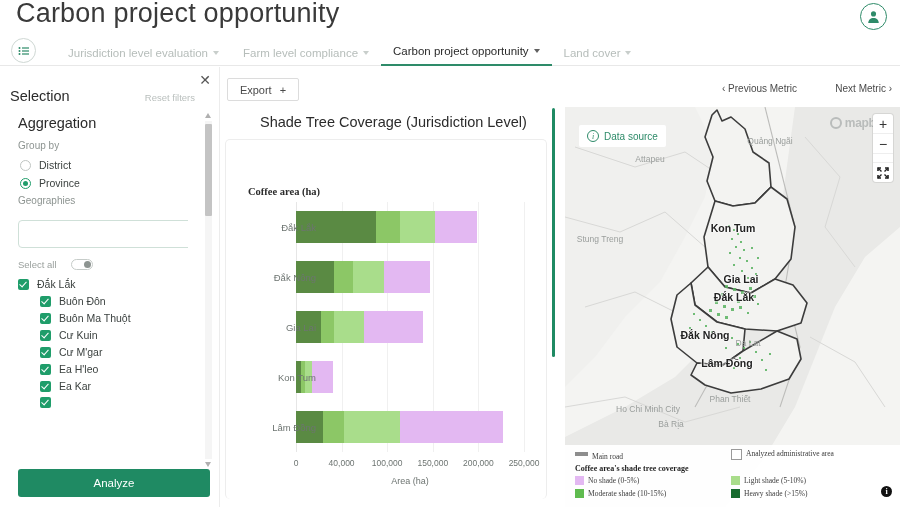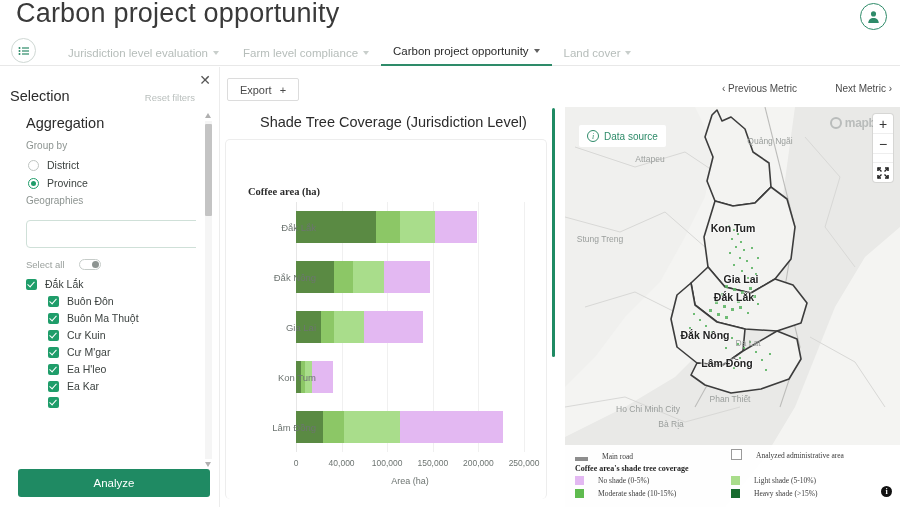--- a/index.html
+++ b/index.html
@@ -69,21 +69,21 @@
   }
   .sb-title {
     position: absolute; left: 10px; top: 21px;
     font-size: 14.5px; color: #2b2b2b; font-weight: 400;
   }
   .sb-reset {
     position: absolute; right: 24px; top: 25px;
     font-size: 9.5px; color: #b9bfbd; cursor: pointer;
   }
   .sb-scroll {
-    position: absolute; left: 16px; top: 44px; width: 180px; height: 358px;
+    position: absolute; left: 8px; top: 44px; width: 180px; height: 358px;
     overflow: hidden;
   }
   .sb-inner { position: relative; width: 204px; padding: 0 10px; }
   .sb-h2 { font-size: 14.5px; color: #2b2b2b; margin: 4px 0 9px 0; }
   .sb-sectionrow {
     display: flex; justify-content: space-between; align-items: center;
     margin-bottom: 8px; cursor: pointer;
   }
   .sb-sectionlabel { font-size: 10px; color: #8d9491; }
   .chev-up {
@@ -252,21 +252,21 @@
     position: absolute; font-size: 8.5px; color: #9a9e9c;
     white-space: nowrap; transform: translate(-50%,-50%);
   }
 
   
   .legend {
     position: absolute; left: 565px; bottom: 0; width: 335px; height: 62px;
     background: rgba(255,255,255,.94);
     font-family: "Liberation Serif", serif;
   }
-  .lg-row { position: absolute; display: flex; align-items: flex-end; gap: 14px; }
+  .lg-row { position: absolute; display: flex; align-items: flex-start; gap: 4px; }
   .lg-text { font-size: 7.5px; color: #3b3b3b; white-space: nowrap; }
   .lg-title { font-size: 8px; font-weight: bold; color: #1e1e1e; }
   .lg-sw { width: 9px; height: 9px; flex: none; }
   .lg-road { width: 13px; height: 0; border-top: 2px solid #8d8d8d; border-bottom: 2px solid #8d8d8d; flex:none; }
   .lg-box { width: 11px; height: 11px; border: 1.5px solid #9a9a9a; background: #fff; flex: none; }
   .info-badge {
     position: absolute; right: 8px; bottom: 10px;
     width: 11px; height: 11px; border-radius: 50%; background: #111; color: #fff;
     font-size: 8px; font-weight: bold; display: flex; align-items: center;
     justify-content: center; font-family: "Liberation Serif", serif; cursor: pointer;

